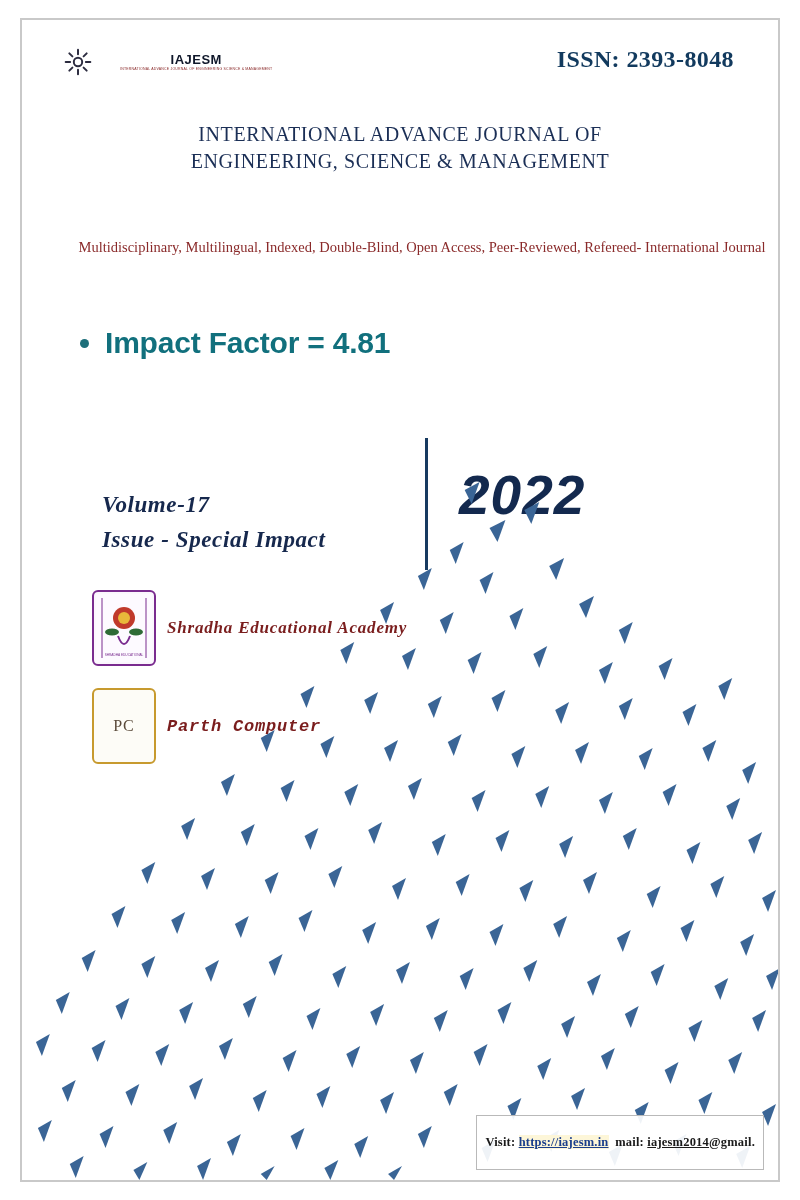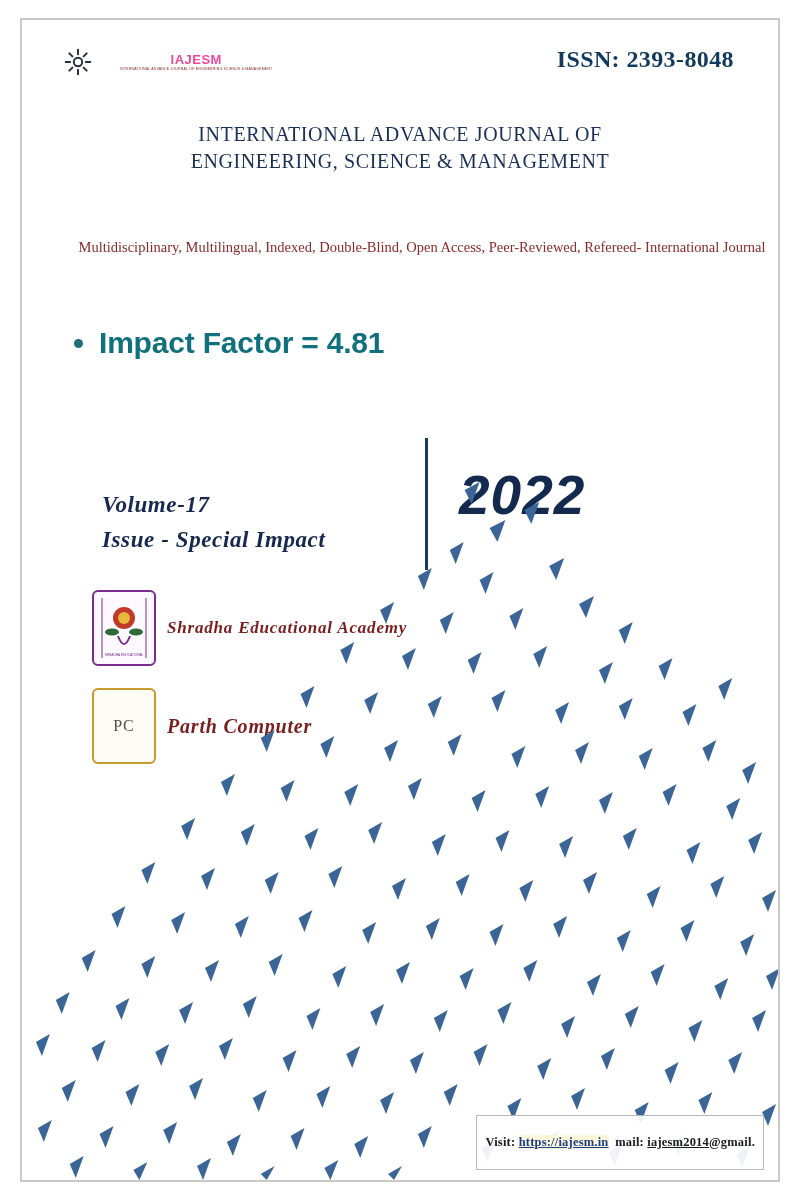--- a/index.html
+++ b/index.html
@@ -55,21 +55,21 @@
     display: flex;
     flex-direction: column;
     align-items: center;
     line-height: 1;
   }
   .brand-mark .bm-main {
     font-family: "Liberation Sans", sans-serif;
     font-weight: bold;
     font-size: 13px;
     letter-spacing: 0.5px;
-    color: #ec4899;
+    color: #0f172a;
   }
   .brand-mark .bm-sub {
     font-family: "Liberation Sans", sans-serif;
     font-size: 3.5px;
     letter-spacing: 0.2px;
     color: #8a2a2a;
     margin-top: 2px;
     white-space: nowrap;
   }
   .issn {
@@ -133,21 +133,21 @@
     display: inline-block;
   }
   .bullet-text {
     font-family: "Liberation Sans", sans-serif;
     font-weight: bold;
     font-size: 30px;
     color: #11707d;
     letter-spacing: -0.2px;
     white-space: nowrap;
   }
-  .impact { left: 52px; top: 6px; }
+  .impact { left: 58px; top: 6px; }
   .period { left: 428px; top: 6px; }
   
   .volume-block {
     position: absolute;
     top: 420px;
     left: 80px;
     width: 330px;
     text-align: left;
     font-family: "Liberation Serif", serif;
     font-style: italic;
@@ -218,21 +218,21 @@
   }
   .pub-name {
     font-family: "Liberation Serif", serif;
     font-style: italic;
     font-weight: bold;
     font-size: 17px;
     color: #7a1d1d;
     letter-spacing: 0.8px;
     white-space: nowrap;
   }
-  .pub-name.small { font-size: 20px; }
+  .pub-name.small { font-size: 17px; font-family: Liberation Mono, monospace; }
   
   .art-layer {
     position: absolute;
     left: 0;
     bottom: 0;
     width: 100%;
     height: 700px;
     pointer-events: none;
   }
   

